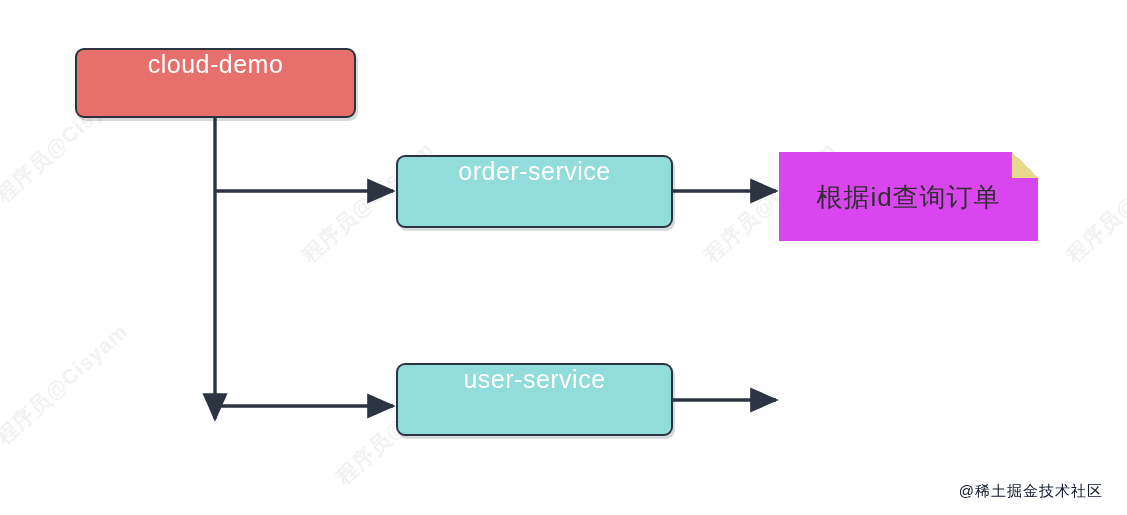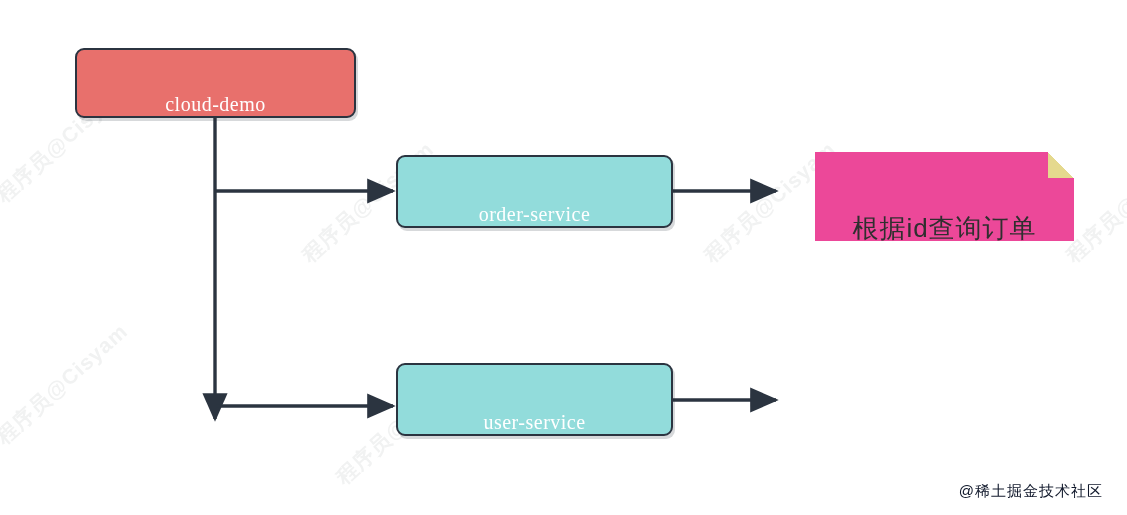--- a/index.html
+++ b/index.html
@@ -52,29 +52,28 @@
     top: 0;
     z-index: 2;
   }
 
   
   .node {
     position: absolute;
     z-index: 3;
     box-sizing: border-box;
     display: flex;
-    align-items: flex-end;
+    align-items: flex-start;
     justify-content: center;
     border: 2.5px solid #2b3440;
     border-radius: 9px;
     color: #ffffff;
-    font-size: 20px;
+    font-size: 25px;
     letter-spacing: 0.5px;
     box-shadow: 2px 3px 0 rgba(35,42,54,0.18);
-    font-family: Liberation Serif, serif;
   }
   .node-root {
     left: 75px;
     top: 48px;
     width: 281px;
     height: 70px;
     background: #e8706c;
   }
   .node-svc-1 {
     left: 396px;
@@ -90,27 +89,26 @@
     height: 73px;
     background: #92dcdb;
   }
 
   
   .note {
     position: absolute;
     z-index: 3;
     box-sizing: border-box;
     display: flex;
-    align-items: flex-end;
+    align-items: center;
     justify-content: center;
-    background: #ec4899;
+    background: #d946ef;
     color: #2f2f2f;
     font-size: 26px;
     letter-spacing: 1px;
-    margin-left: 36px;
   }
   .note-1 { left: 779px; top: 152px; width: 259px; height: 89px; }
   .note-2 { left: 779px; top: 360px; width: 259px; height: 89px; }
   .note-fold {
     position: absolute;
     right: 0;
     top: 0;
     width: 26px;
     height: 26px;
     background: linear-gradient(225deg, #ffffff 0 50%, #e5d98e 50% 100%);

